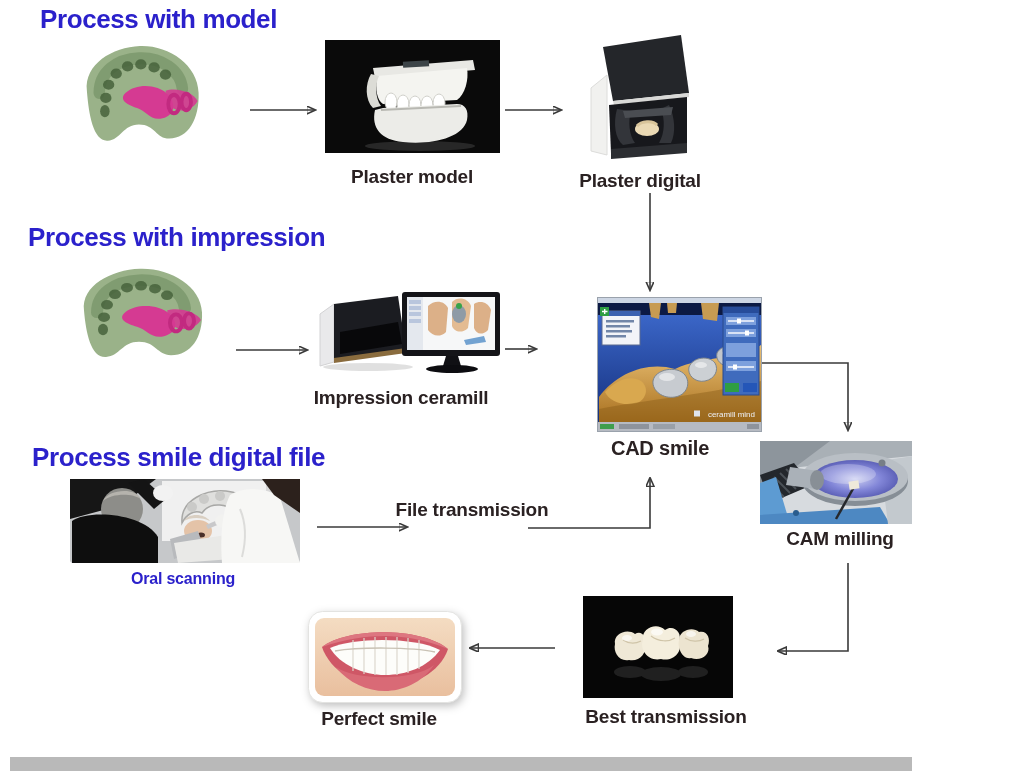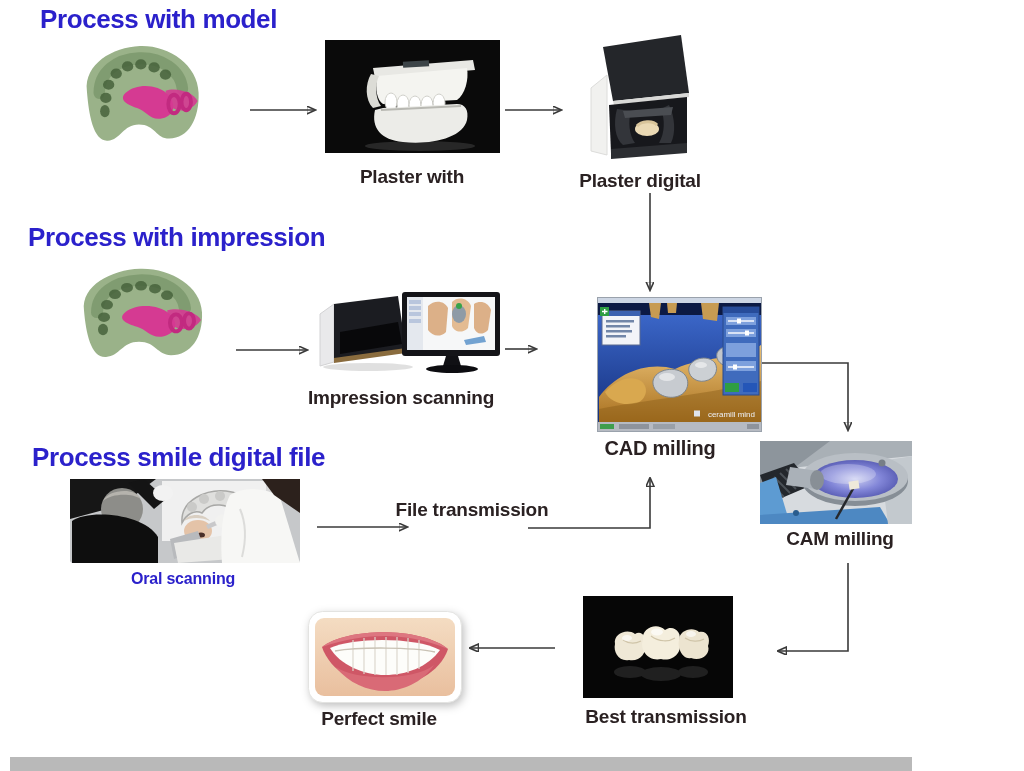--- a/index.html
+++ b/index.html
@@ -87,21 +87,21 @@
         <ellipse cx="90" cy="65" rx="6" ry="9"></ellipse>
           <ellipse cx="102" cy="65" rx="6" ry="9"></ellipse>
         <ellipse cx="114" cy="63" rx="6" ry="9"></ellipse>
       </g>
       <path d="M50,70 C46,88 56,100 78,102 C106,105 138,98 142,80 C144,70 140,64 132,64 L58,68 Z" fill="#ecece8"></path>
       <path d="M56,70 L136,66" stroke="#b8b8b2" stroke-width="2"></path>
       <path d="M46,34 C40,44 40,60 48,68 L56,66 C50,58 50,44 54,36 Z" fill="#dcdcd6"></path>
       <ellipse cx="95" cy="106" rx="55" ry="5" fill="#ffffff" opacity="0.12"></ellipse>
     </svg>
   </div>
-  <div class="lbl" style="left:412px;top:166px;">Plaster with</div>
+  <div class="lbl" style="left:412px;top:166px;">Plaster model</div>
 
   <div class="fig" style="left:583px;top:33px;">
     <svg width="112" height="130" viewBox="0 0 112 130">
       <path d="M8,55 L24,42 L24,122 L8,118 Z" fill="#f1f1ef" stroke="#dcdcda"></path>
       <path d="M20,14 L98,2 L106,60 L30,68 Z" fill="#24262a"></path>
       <path d="M30,68 L106,60 L106,64 L31,72 Z" fill="#d8d8d6"></path>
       <path d="M26,72 L104,64 L104,116 L28,120 Z" fill="#17181c"></path>
       <path d="M34,76 C30,90 32,106 40,112 L52,110 C46,102 45,88 48,78 Z" fill="#33353a"></path>
       <path d="M86,72 C92,84 93,100 88,110 L76,110 C82,100 82,86 78,76 Z" fill="#33353a"></path>
       <path d="M40,78 L90,74 L88,82 L42,85 Z" fill="#4a4d52"></path>
@@ -156,21 +156,21 @@
         <path d="M134,10 C140,4 150,6 153,14 L150,36 C144,42 136,40 134,34 Z" fill="#e3bb92"></path>
         <path d="M156,12 C162,8 170,10 173,18 L170,38 C164,44 158,42 156,36 Z"></path>
       </g>
       <ellipse cx="141" cy="22" rx="7" ry="9" fill="#8f9ba6"></ellipse>
       <circle cx="141" cy="14" r="3" fill="#37a34a"></circle>
       <path d="M146,48 L166,44 L168,50 L148,53 Z" fill="#3a7ec0" opacity="0.7"></path>
       <path d="M128,64 L140,64 L143,74 L125,74 Z" fill="#101014"></path>
       <ellipse cx="134" cy="77" rx="26" ry="4" fill="#0c0c10"></ellipse>
     </svg>
   </div>
-  <div class="lbl" style="left:401px;top:387px;">Impression scanning</div>
+  <div class="lbl" style="left:401px;top:387px;">Impression ceramill</div>
 
   <div class="fig" style="left:573px;top:297px;padding-left:24px;">
     <svg width="165" height="135" viewBox="0 0 165 135">
       <defs>
         <linearGradient id="cadbg" x1="0" y1="0" x2="0" y2="1">
           <stop offset="0" stop-color="#3f6cd0"></stop>
             <stop offset="1" stop-color="#15307d"></stop>
         </linearGradient>
         <linearGradient id="gold" x1="0" y1="0" x2="0" y2="1">
           <stop offset="0" stop-color="#ecc276"></stop>
@@ -229,21 +229,21 @@
       <rect x="146" y="86" width="14" height="9" fill="#2456b8"></rect>
       <rect x="97" y="113.5" width="6" height="6" fill="#dfe3ea"></rect>
       <text x="158" y="120" text-anchor="end" font-size="8" fill="#eef0f6" font-family="Liberation Sans, sans-serif">ceramill mind</text>
       <rect x="1" y="125" width="163" height="9" fill="#b6bac2"></rect>
       <rect x="3" y="127" width="14" height="5" fill="#3f9e4e"></rect>
       <rect x="22" y="127" width="30" height="5" fill="#8e939c"></rect>
       <rect x="56" y="127" width="22" height="5" fill="#9aa0a8"></rect>
       <rect x="150" y="127" width="12" height="5" fill="#8e939c"></rect>
     </svg>
   </div>
-  <div class="lbl" style="left:660px;top:437px;font-size:20px;">CAD milling</div>
+  <div class="lbl" style="left:660px;top:437px;font-size:20px;">CAD smile</div>
 
   <div class="fig" style="left:760px;top:441px;">
     <svg width="161" height="83" viewBox="0 0 161 83">
       <defs>
         <radialGradient id="camGlow" cx="0.5" cy="0.5" r="0.6">
           <stop offset="0" stop-color="#cdd0f2"></stop>
             <stop offset="0.5" stop-color="#8286d8"></stop>
           <stop offset="1" stop-color="#4b4fa8"></stop>
         </radialGradient>
       </defs>

